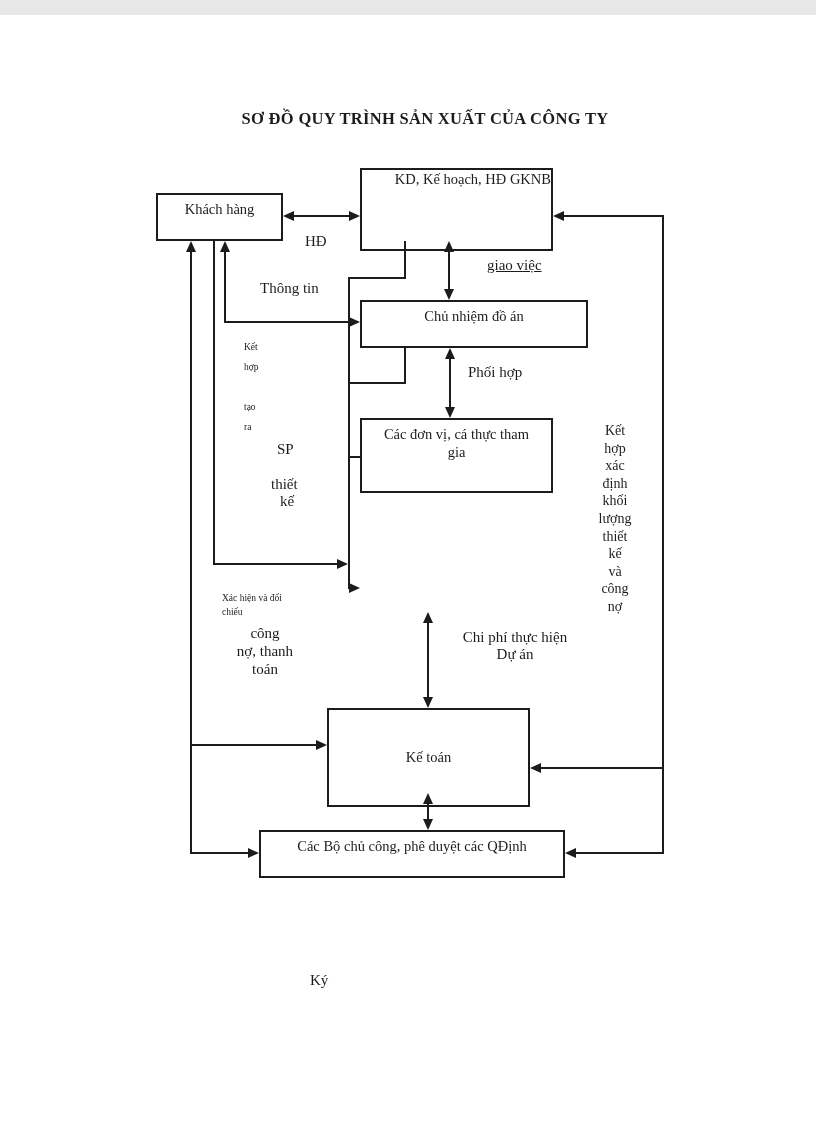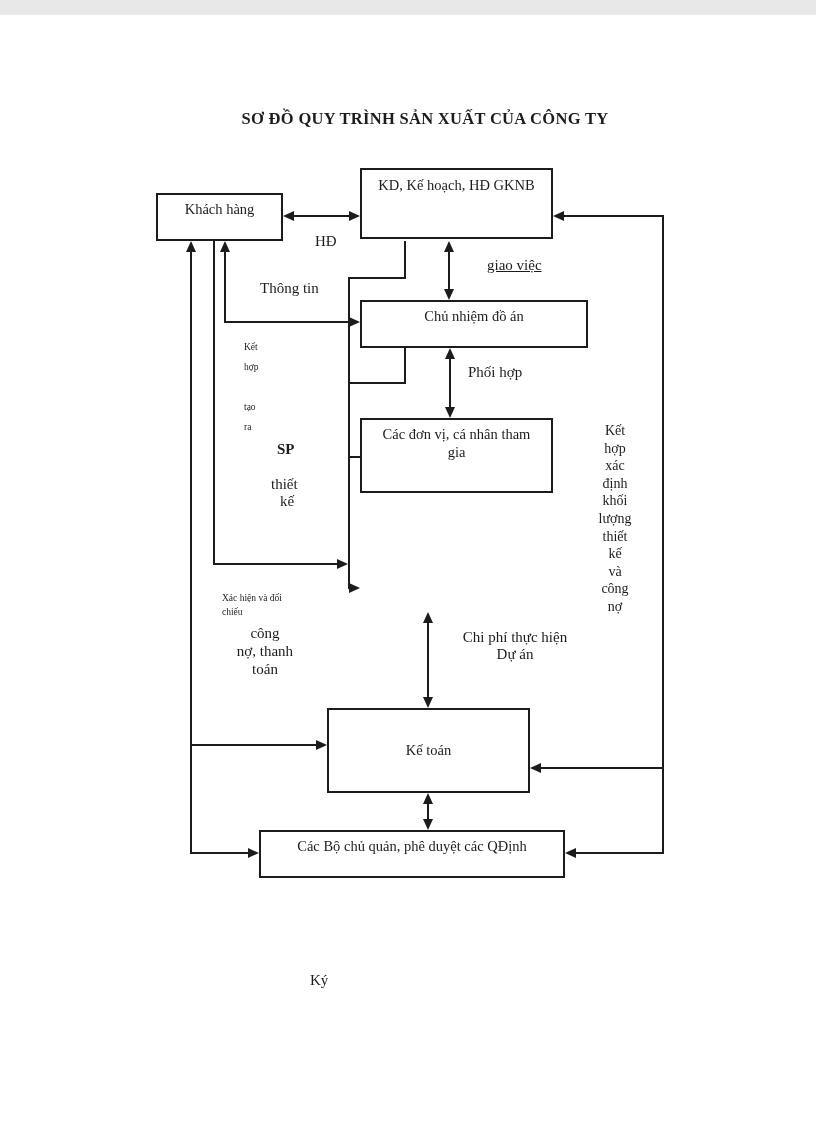--- a/index.html
+++ b/index.html
@@ -30,30 +30,30 @@
 </style>
 </head>
 <body>
 
 <div class="page">
 
   <div class="title">SƠ ĐỒ QUY TRÌNH SẢN XUẤT CỦA CÔNG TY</div>
 
   <div class="box" style="left:156px;top:178px;width:127px;height:48px;padding-top:5px;">Khách hàng</div>
 
-  <div class="box" style="left:360px;top:153px;width:193px;height:71px;padding-top:6px;">KD, Kế hoạch,  HĐ GKNB</div>
+  <div class="box" style="left:360px;top:153px;width:193px;height:83px;text-align:right;">KD, Kế hoạch,  HĐ GKNB</div>
 
   <div class="box" style="left:360px;top:285px;width:228px;height:48px;padding-top:5px;">Chủ nhiệm đồ án</div>
 
-  <div class="box" style="left:360px;top:403px;width:193px;height:75px;padding:5px 14px 0 14px;">Các đơn vị, cá nhân tham gia</div>
+  <div class="box" style="left:360px;top:403px;width:193px;height:75px;padding:5px 14px 0 14px;">Các đơn vị, cá thực tham gia</div>
 
 
-  <div class="box" style="left:327px;top:693px;width:203px;height:85px;display:flex;align-items:center;justify-content:center;">Kế toán</div>
+  <div class="box" style="left:327px;top:693px;width:203px;height:99px;display:flex;align-items:center;justify-content:center;">Kế toán</div>
 
-  <div class="box" style="left:259px;top:815px;width:306px;height:48px;padding-top:5px;">Các Bộ chủ quản, phê duyệt các QĐịnh</div>
+  <div class="box" style="left:259px;top:815px;width:306px;height:48px;padding-top:5px;">Các Bộ chủ công, phê duyệt các QĐịnh</div>
 
   <div class="h" style="left:292px;top:200px;width:60px;"></div>
   <div class="ah l" style="left:283px;top:196px;"></div>
   <div class="ah r" style="left:349px;top:196px;"></div>
 
   <div class="v" style="left:662px;top:200px;height:639px;"></div>
   <div class="h" style="left:562px;top:200px;width:102px;"></div>
   <div class="ah l" style="left:553px;top:196px;"></div>
   <div class="h" style="left:541px;top:752px;width:123px;"></div>
   <div class="ah l" style="left:530px;top:748px;"></div>
@@ -95,30 +95,30 @@
   <div class="ah d" style="left:445px;top:392px;"></div>
 
   <div class="v" style="left:427px;top:606px;height:78px;"></div>
   <div class="ah u" style="left:423px;top:597px;"></div>
   <div class="ah d" style="left:423px;top:682px;"></div>
 
   <div class="v" style="left:427px;top:787px;height:19px;"></div>
   <div class="ah u" style="left:423px;top:778px;"></div>
   <div class="ah d" style="left:423px;top:804px;"></div>
 
-  <div class="lbl" style="left:315px;top:217px;">HĐ</div>
+  <div class="lbl" style="left:305px;top:217px;">HĐ</div>
   <div class="lbl" style="left:487px;top:241px;text-decoration:underline;">giao việc</div>
   <div class="lbl" style="left:260px;top:264px;">Thông tin</div>
 
   <div class="lbl sm" style="left:244px;top:327px;">Kết</div>
   <div class="lbl sm" style="left:244px;top:347px;">hợp</div>
   <div class="lbl sm" style="left:244px;top:387px;">tạo</div>
   <div class="lbl sm" style="left:244px;top:407px;text-align:right;">ra</div>
 
-  <div class="lbl" style="left:277px;top:425px;font-weight:bold;">SP</div>
+  <div class="lbl" style="left:277px;top:425px;">SP</div>
   <div class="lbl" style="left:271px;top:460px;">thiết</div>
   <div class="lbl" style="left:280px;top:477px;">kế</div>
 
   <div class="lbl" style="left:468px;top:348px;">Phối hợp</div>
 
   <div class="lbl ctr" style="left:588px;top:407px;width:54px;line-height:17.6px;font-size:14px;">Kết
 hợp
 xác
 định
 khối

